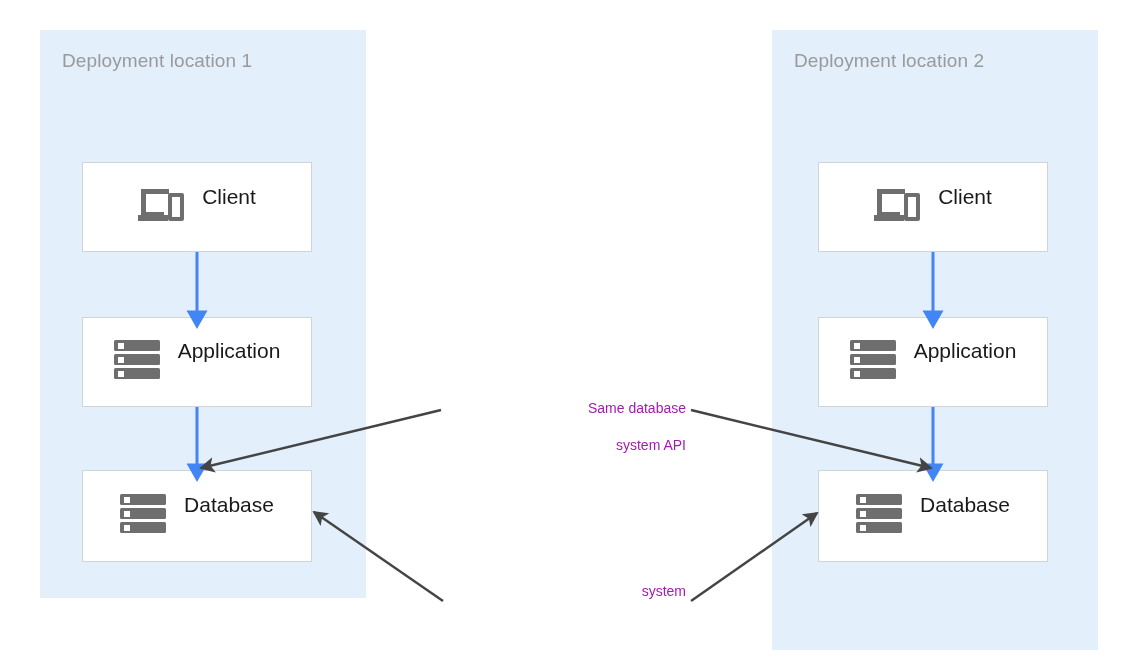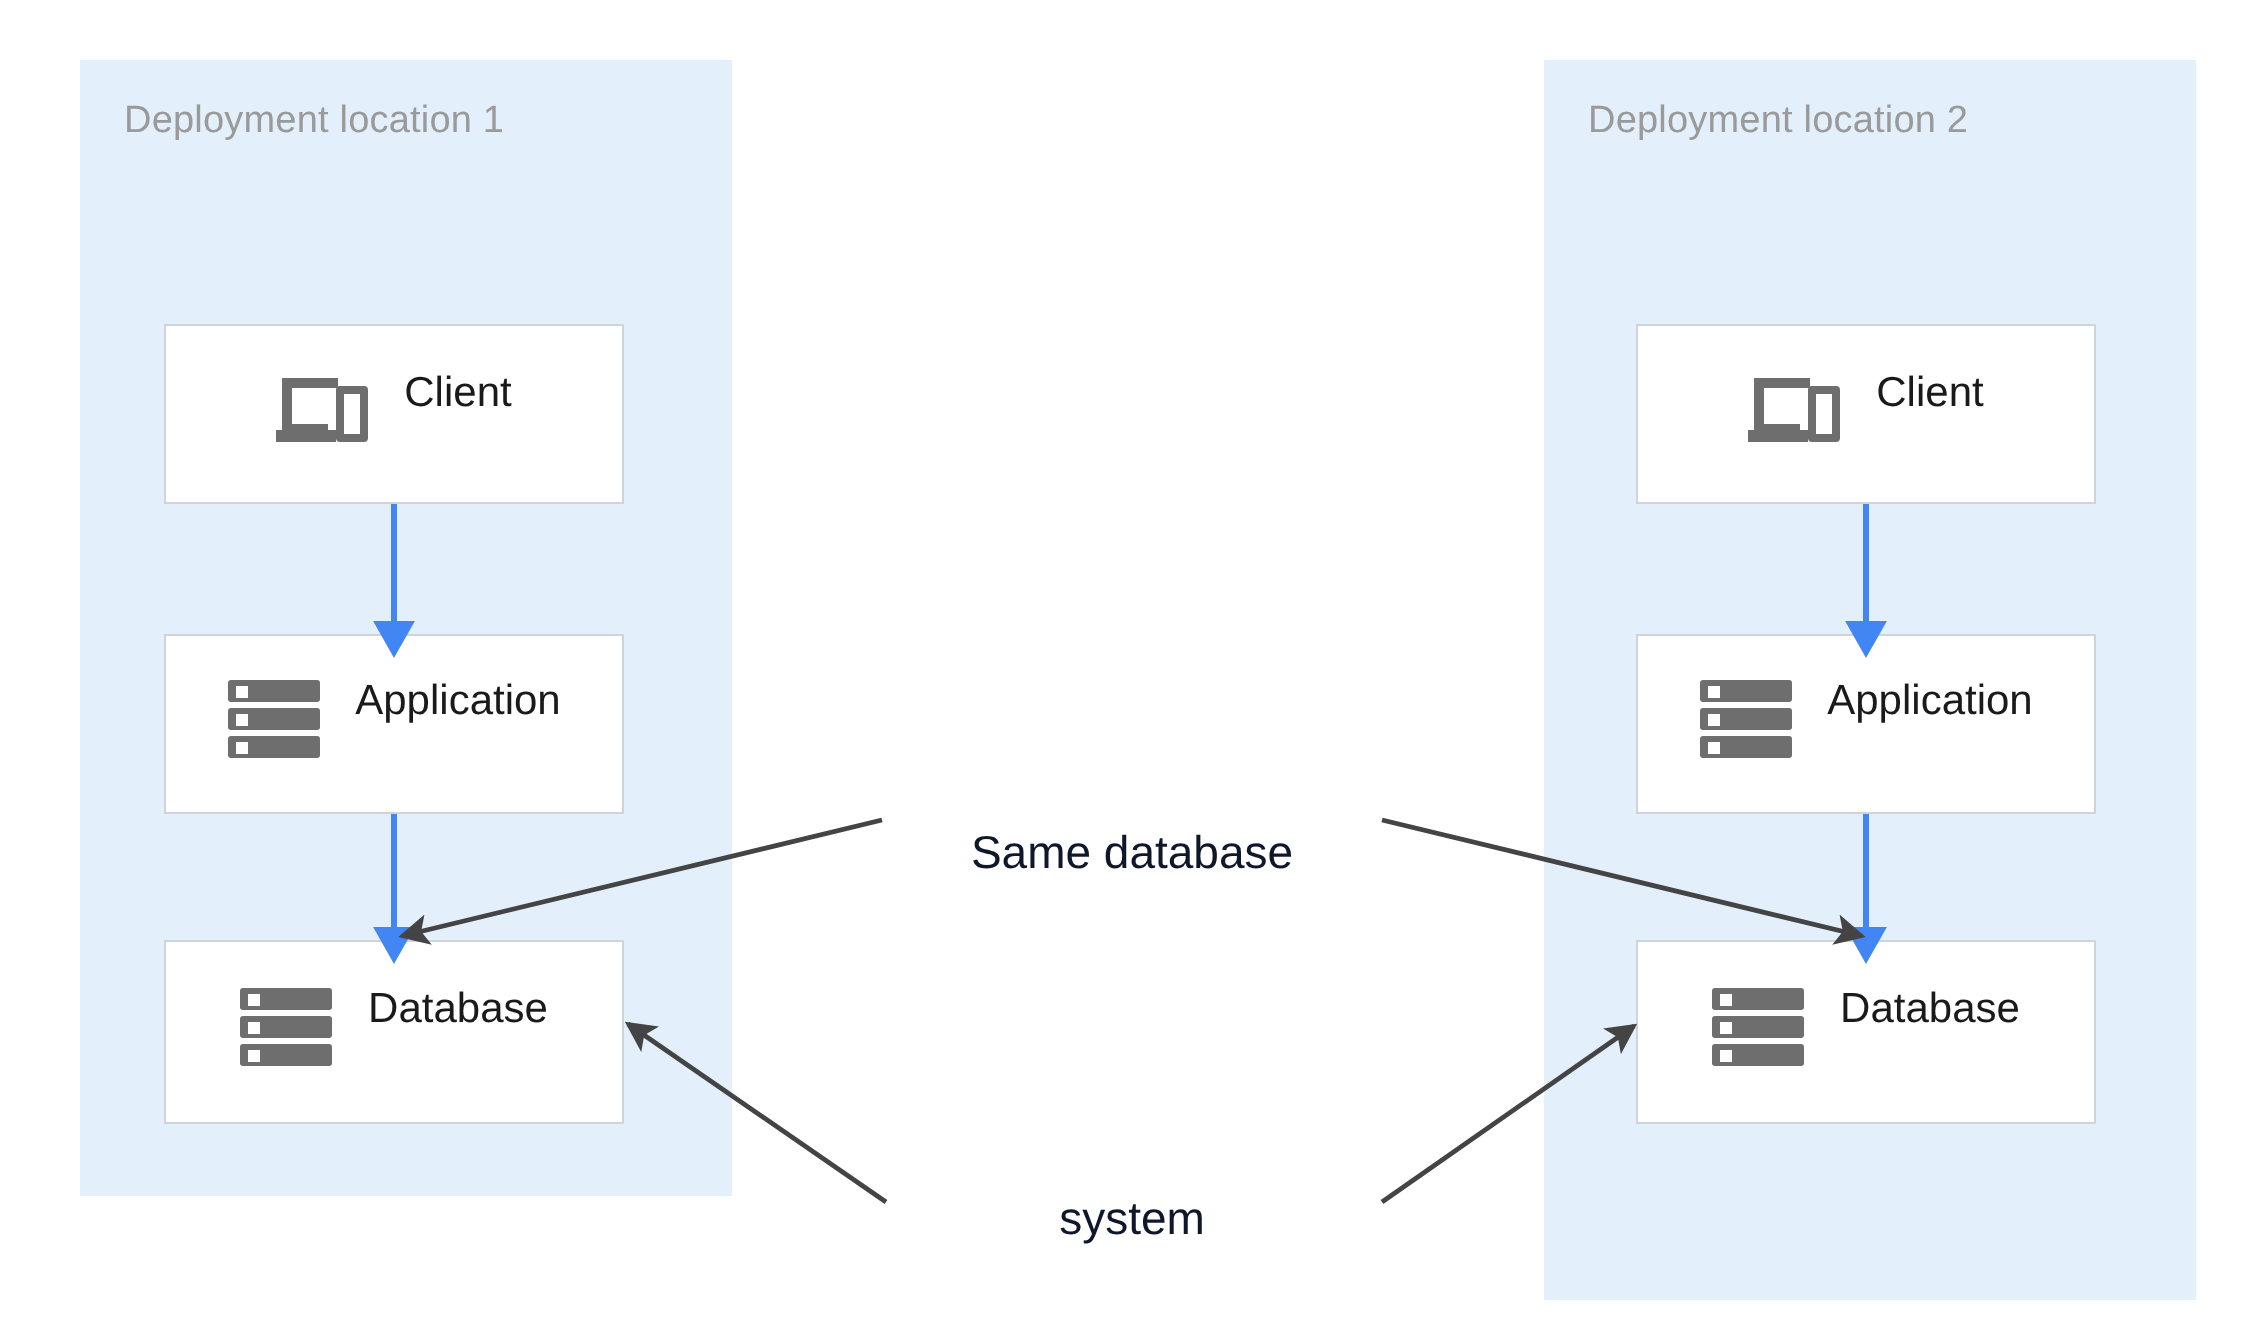--- a/index.html
+++ b/index.html
@@ -66,23 +66,23 @@
     left: 0;
     top: 0;
     width: 1132px;
     height: 662px;
     pointer-events: none;
   }
 
   
   .annotation {
     position: absolute;
-    font-size: 23px;
-    color: #0f172a;
-    text-align: center;
+    font-size: 14px;
+    color: #a21caf;
+    text-align: right;
     line-height: 1.32;
     white-space: pre-line;
   }
 </style>
 </head>
 <body>
 
 <div id="canvas">
 
   <div class="panel" style="left:40px; top:30px; width:326px; height:568px;">
@@ -203,19 +203,20 @@
 
     <line x1="441" y1="410" x2="201" y2="468" stroke="#444444" stroke-width="2.4" marker-end="url(#gray-head)"></line>
     <line x1="691" y1="410" x2="931" y2="468" stroke="#444444" stroke-width="2.4" marker-end="url(#gray-head)"></line>
 
     <line x1="443" y1="601" x2="314" y2="512" stroke="#444444" stroke-width="2.4" marker-end="url(#gray-head)"></line>
     <line x1="691" y1="601" x2="817" y2="513" stroke="#444444" stroke-width="2.4" marker-end="url(#gray-head)"></line>
   </svg>
 
   <div class="annotation" style="left:446px; top:381px; width:240px;">
     <div>Same database</div>
+    <div>system API</div>
   </div>
 
   <div class="annotation" style="left:446px; top:564px; width:240px;">
     <div>system</div>
   </div>
 
 </div>
 
 </body></html>

